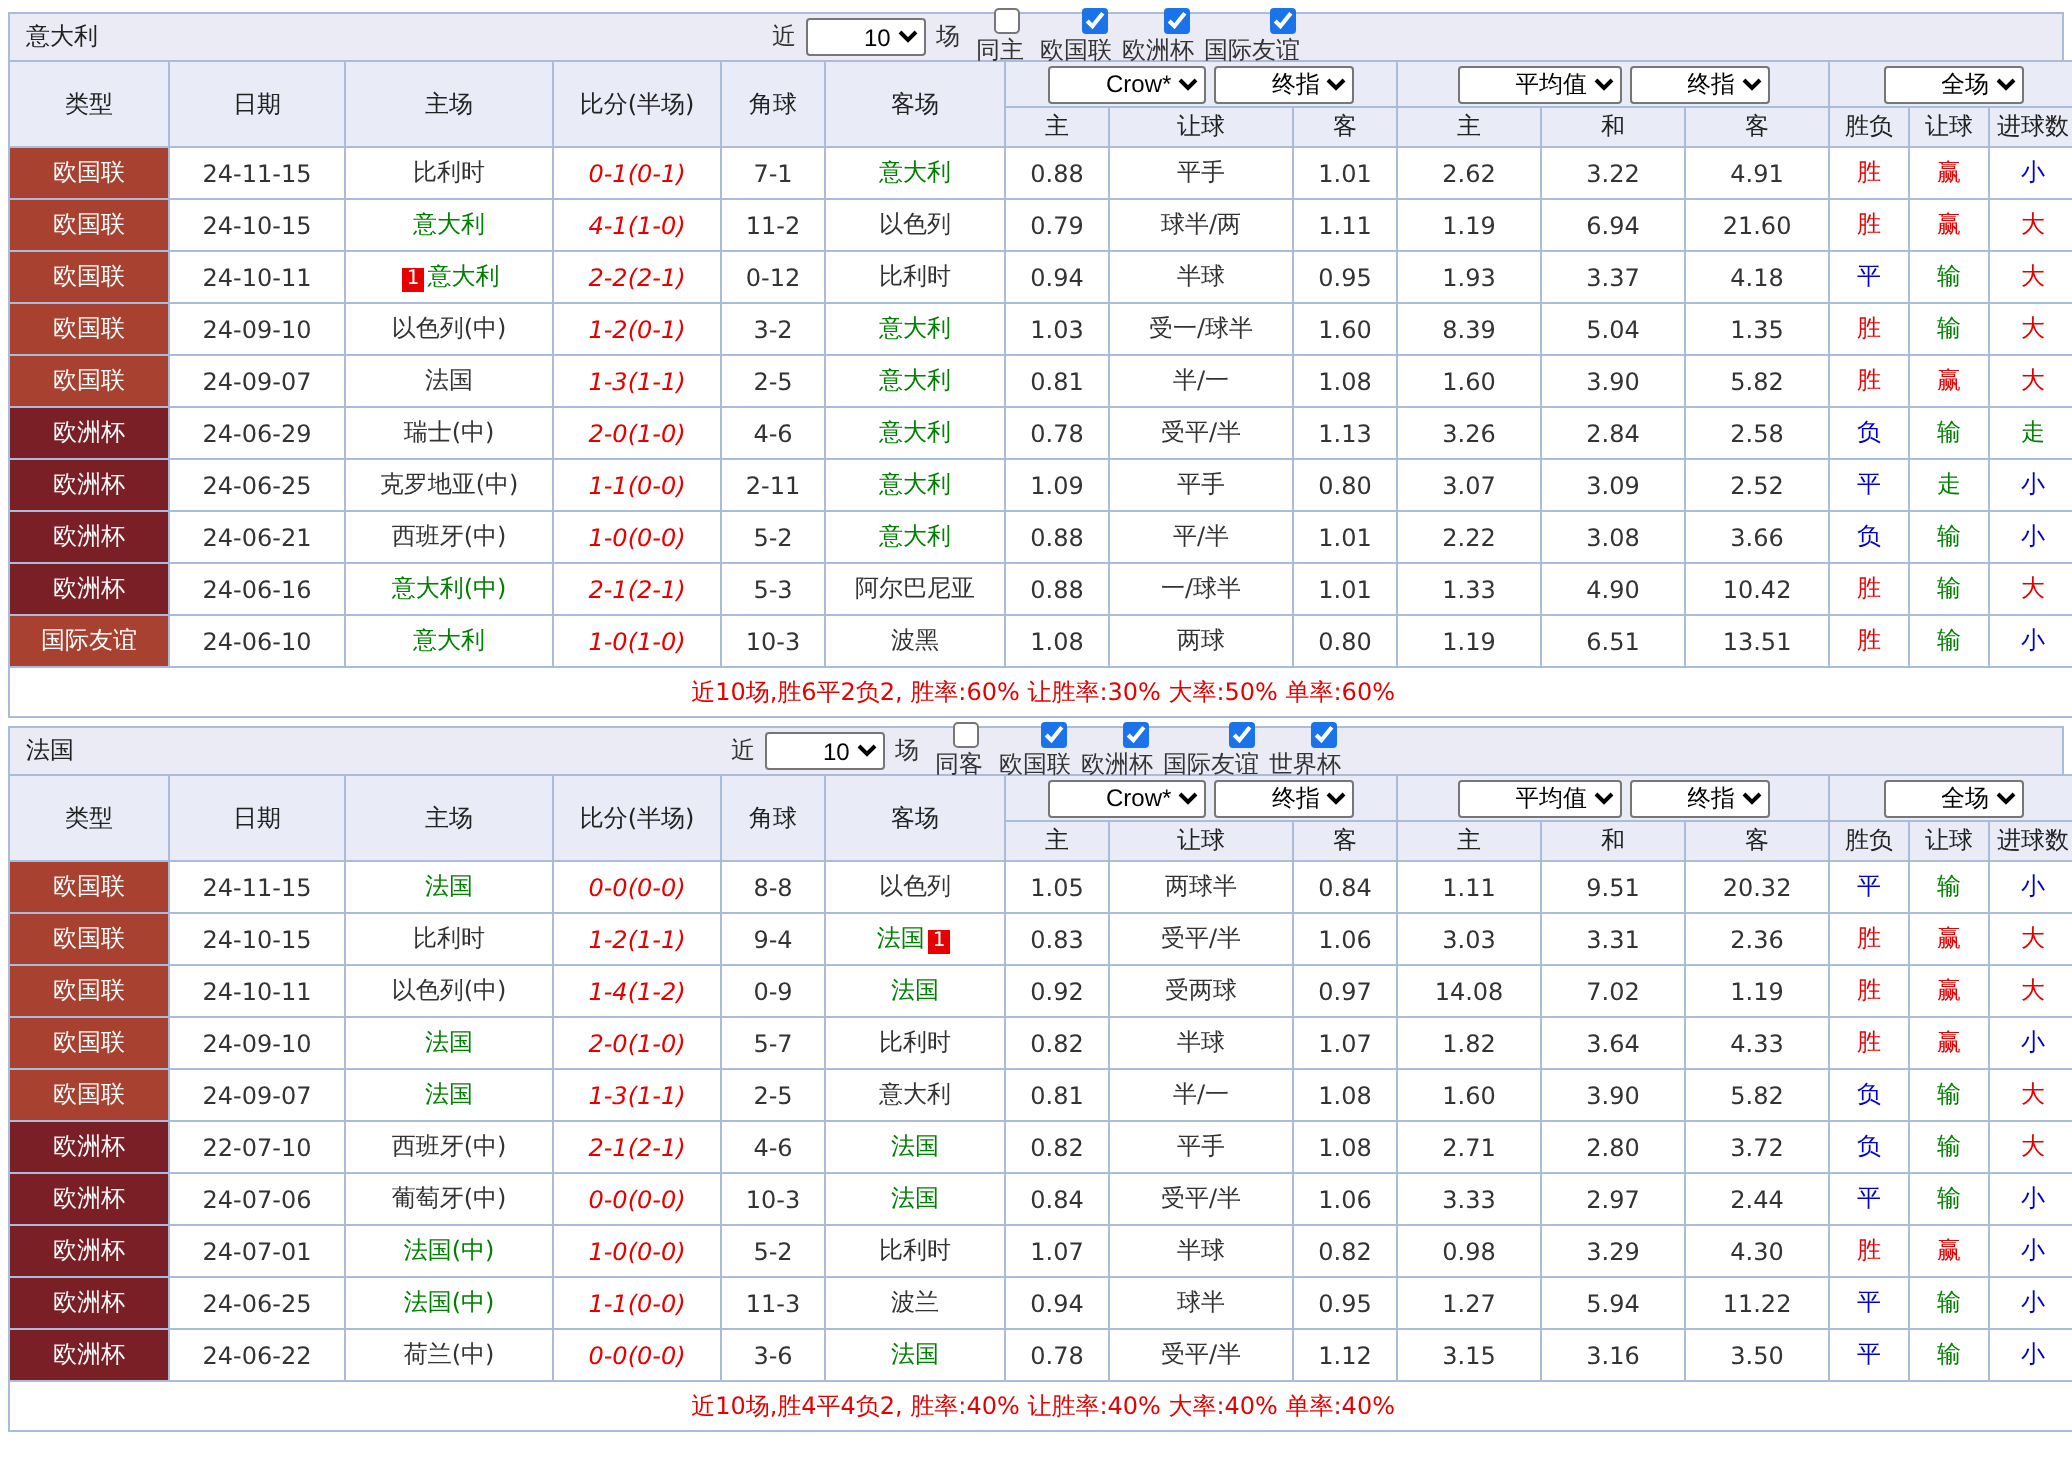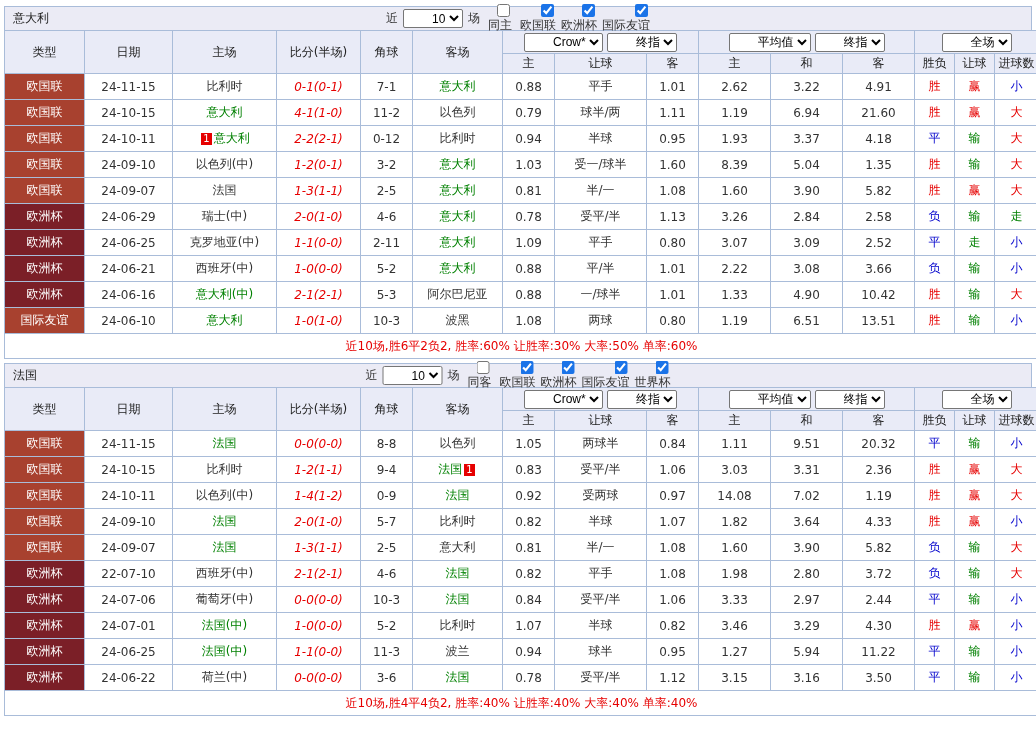--- a/index.html
+++ b/index.html
@@ -460,21 +460,21 @@
           <tr>
             <td class="typec euro">欧洲杯</td>
             <td>22-07-10</td>
             <td class="teamc"><span>西班牙(中)</span></td>
             <td class="scorec">2-1(2-1)</td>
             <td>4-6</td>
             <td class="teamc"><span class="focal">法国</span></td>
             <td>0.82</td>
             <td>平手</td>
             <td>1.08</td>
-            <td>1.98</td>
+            <td>2.71</td>
             <td>2.80</td>
             <td>3.72</td>
             <td class="resc c-blue">负</td>
             <td class="resc c-green">输</td>
             <td class="resc c-red">大</td>
           </tr>
           <tr>
             <td class="typec euro">欧洲杯</td>
             <td>24-07-06</td>
             <td class="teamc"><span>葡萄牙(中)</span></td>
@@ -494,21 +494,21 @@
           <tr>
             <td class="typec euro">欧洲杯</td>
             <td>24-07-01</td>
             <td class="teamc"><span class="focal">法国(中)</span></td>
             <td class="scorec">1-0(0-0)</td>
             <td>5-2</td>
             <td class="teamc"><span>比利时</span></td>
             <td>1.07</td>
             <td>半球</td>
             <td>0.82</td>
-            <td>3.46</td>
+            <td>0.98</td>
             <td>3.29</td>
             <td>4.30</td>
             <td class="resc c-red">胜</td>
             <td class="resc c-red">赢</td>
             <td class="resc c-blue">小</td>
           </tr>
           <tr>
             <td class="typec euro">欧洲杯</td>
             <td>24-06-25</td>
             <td class="teamc"><span class="focal">法国(中)</span></td>

